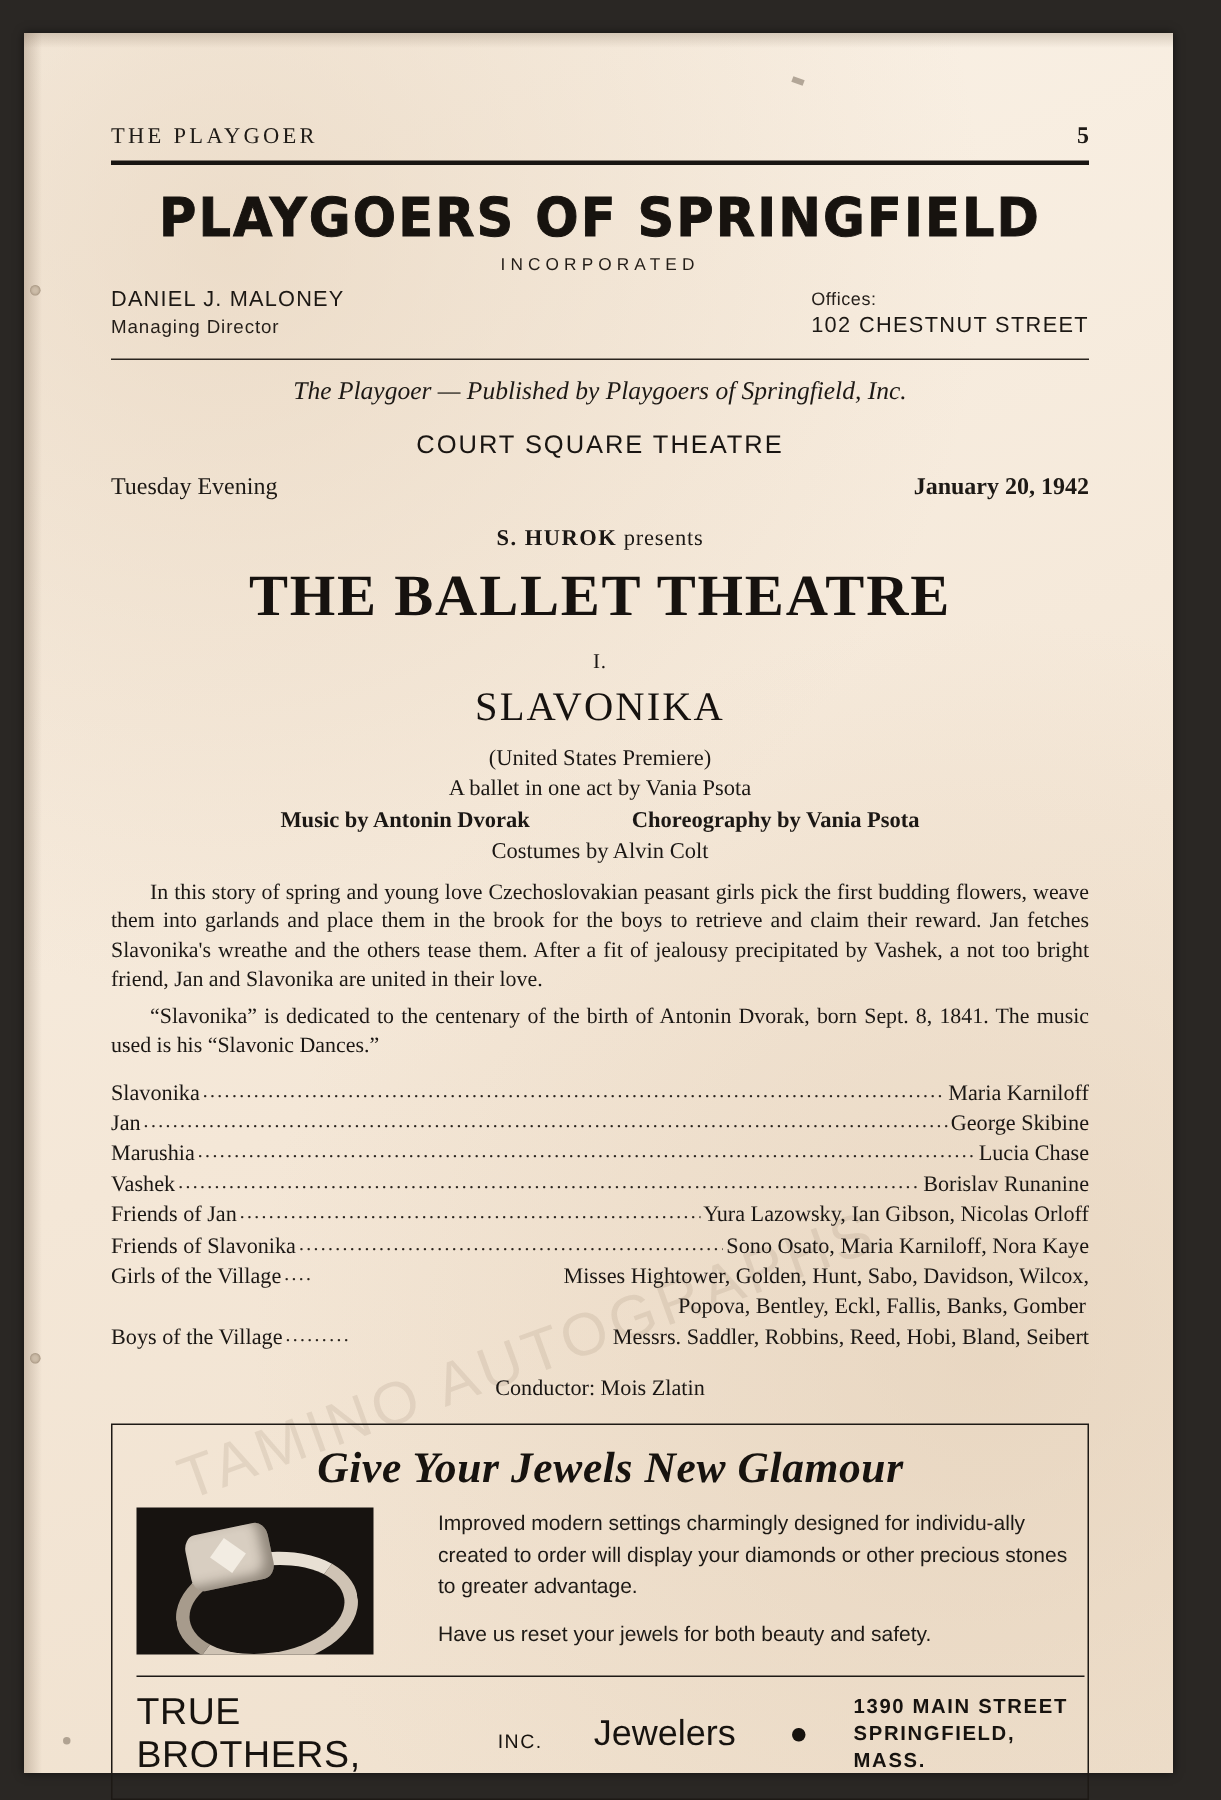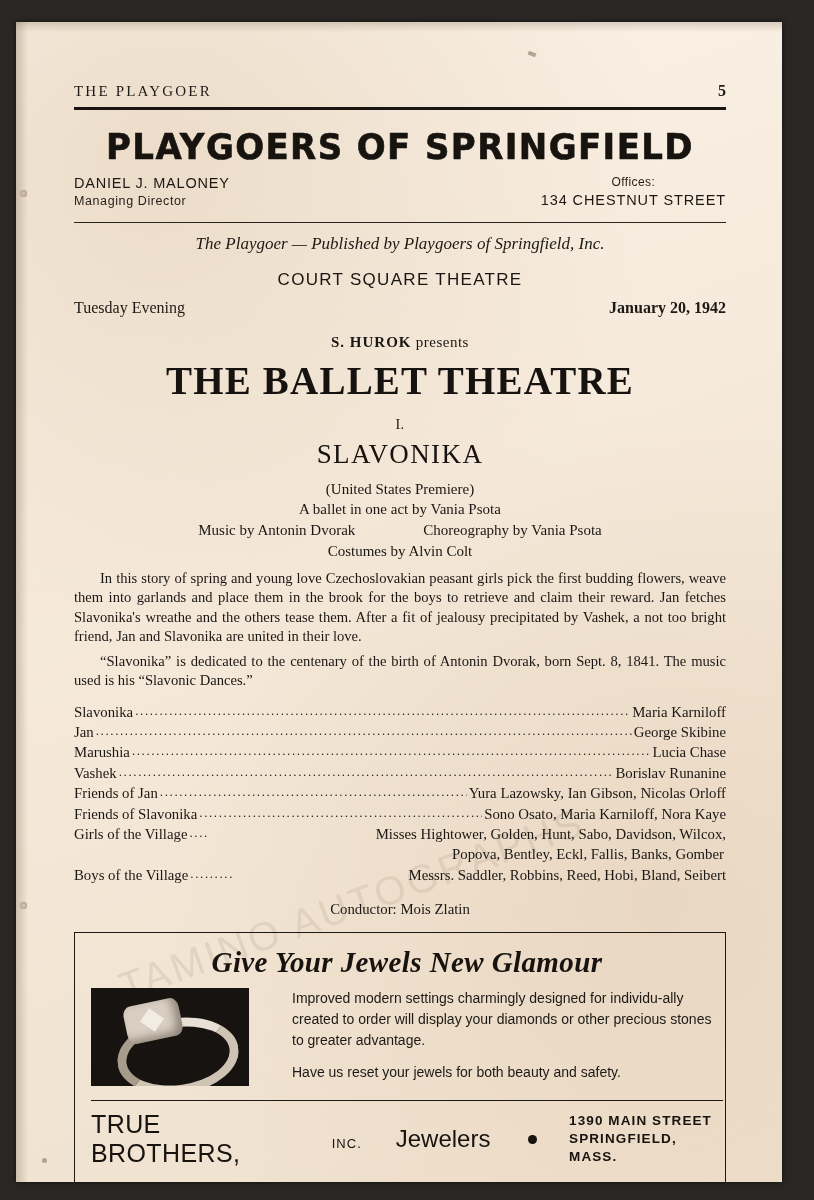--- a/index.html
+++ b/index.html
@@ -107,21 +107,21 @@
     margin-top: 5px;
     color: #231d18;
   }
   .creditrow {
     display: flex;
     justify-content: space-between;
     margin-top: 9px;
     font-family: "Liberation Sans", sans-serif;
   }
   .creditrow .left { text-align: left; }
-  .creditrow .right { text-align: center; margin-left: 24px; }
+  .creditrow .right { text-align: left; margin-left: 24px; }
   .creditrow .name {
     font-size: 14.5px;
     letter-spacing: 0.8px;
     color: #1c1814;
   }
   .creditrow .sub {
     font-size: 12.5px;
     letter-spacing: 0.6px;
     margin-top: 3px;
     color: #241e19;
@@ -200,20 +200,21 @@
     text-align: center;
     font-size: 15px;
     margin-top: 3px;
   }
   .creditpair {
     display: flex;
     justify-content: center;
     gap: 68px;
     font-size: 15px;
     margin-top: 4px;
+    font-weight: bold;
   }
   .costumes {
     text-align: center;
     font-size: 15px;
     margin-top: 4px;
   }
   .synopsis {
     font-size: 14.6px;
     line-height: 1.32;
     margin-top: 9px;
@@ -392,30 +393,31 @@
     <div class="content">
 
       <div class="runhead">
         <div>THE PLAYGOER</div>
         <div class="pg">5</div>
       </div>
       <div class="rule-thick"></div>
 
       <div class="masthead">
         <div class="title">PLAYGOERS OF SPRINGFIELD</div>
+        <div class="inc">INCORPORATED</div>
       </div>
 
       <div class="creditrow">
         <div class="left">
           <div class="name">DANIEL J. MALONEY</div>
           <div class="sub">Managing Director</div>
         </div>
         <div class="right">
           <div class="small">Offices:</div>
-          <div class="addr">134 CHESTNUT STREET</div>
+          <div class="addr">102 CHESTNUT STREET</div>
         </div>
       </div>
 
       <div class="rule-thin"></div>
 
       <div class="published">The Playgoer — Published by Playgoers of Springfield, Inc.</div>
 
       <div class="theatre">COURT SQUARE THEATRE</div>
 
       <div class="daterow">

